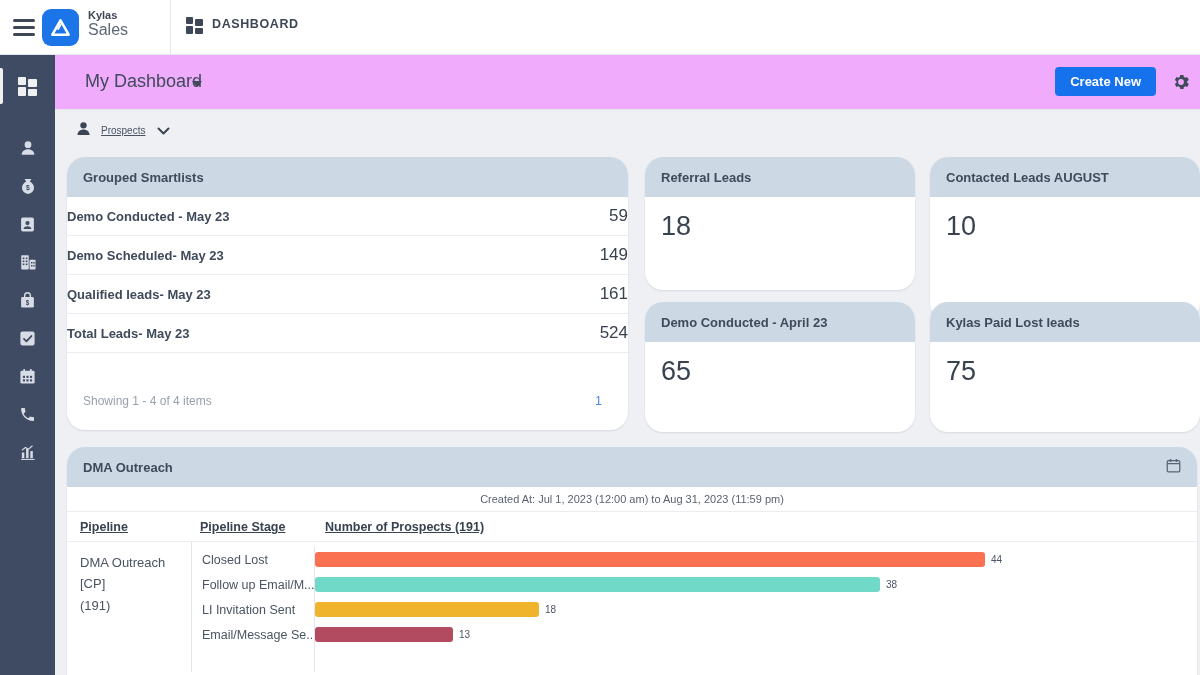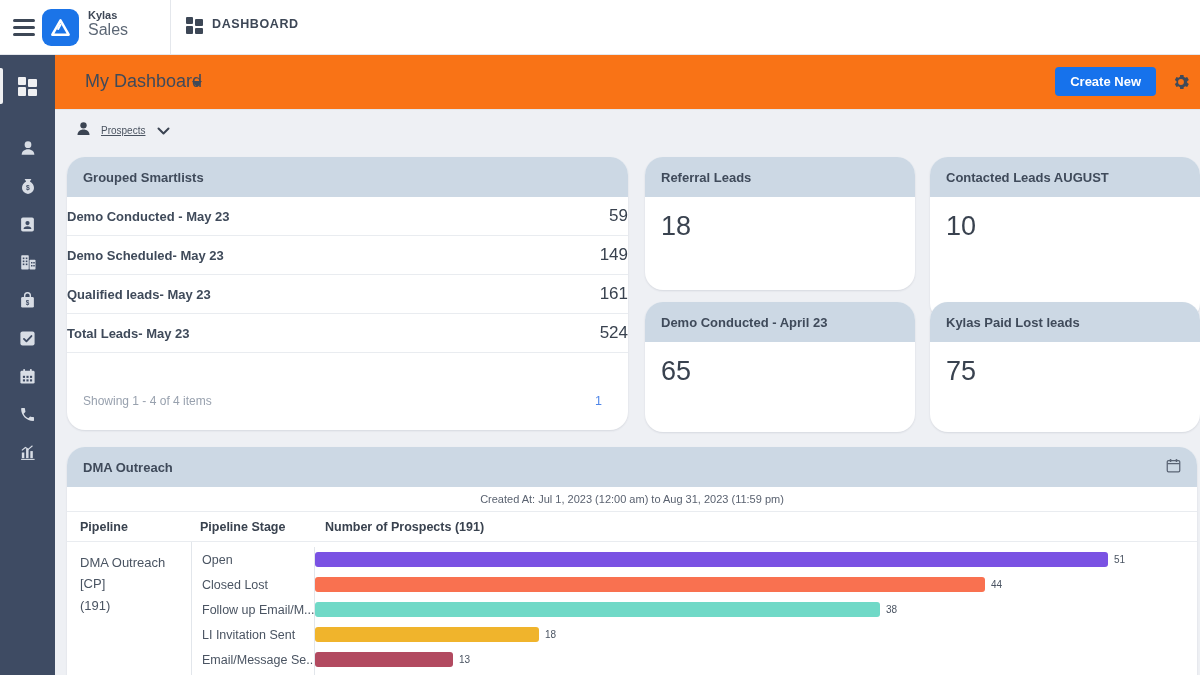--- a/index.html
+++ b/index.html
@@ -26,21 +26,21 @@
   .sidebar { position:absolute; left:0; top:55px; width:55px; height:620px; background:#3e4b63; z-index:4; }
   .side-item { position:relative; width:55px; height:38px; display:flex;
     align-items:center; justify-content:center; cursor:pointer; opacity:0.92; }
   .side-item.active { height:42px; margin-top:10px; margin-bottom:22px; }
   .side-item.active::before { content:""; position:absolute; left:0; top:3px; width:3px;
     height:36px; background:#ffffff; border-radius:0 2px 2px 0; }
   .side-item svg { display:block; }
 
   
   .main-header { position:absolute; left:55px; top:55px; width:1145px; height:55px;
-    border-bottom:1px solid #e2e5ea; background:#f97316; }
+    border-bottom:1px solid #e2e5ea; background:#f0abfc; }
   .page-title { position:absolute; left:30px; top:16px; font-size:18px; color:#3f4a5a; font-weight:500; }
   .title-caret { position:absolute; left:137px; top:26px; width:0; height:0;
     border-left:5px solid transparent; border-right:5px solid transparent; border-top:6px solid #3f4a5a; }
   .create-btn { position:absolute; right:44px; top:12px; height:29px; padding:0 15px;
     background:#1672ec; color:#ffffff; font-size:13px; font-weight:bold; border:none;
     border-radius:4px; cursor:pointer; font-family:"Liberation Sans",sans-serif; }
   .gear { position:absolute; right:9px; top:17px; cursor:pointer; }
 
   
   .prospects-row { position:absolute; left:75px; top:120px; display:flex; align-items:center; cursor:pointer; }
@@ -70,21 +70,21 @@
   .kpi-b { left:930px; top:157px; width:270px; height:164px; }
   .kpi-c { left:645px; top:302px; width:270px; height:130px; }
   .kpi-d { left:930px; top:302px; width:270px; height:130px; }
 
   
   .outreach { left:67px; top:447px; width:1130px; height:300px; }
   .outreach .card-header { justify-content:space-between; }
   .created-row { height:25px; display:flex; align-items:center; justify-content:center;
     font-size:11px; color:#5a6270; border-bottom:1px solid #e9ecf0; background:#fff; }
   .chart-cols { height:30px; position:relative; border-bottom:1px solid #e9ecf0; background:#fff; }
-  .chart-cols .col-h { position:absolute; top:8px; font-size:12.5px; font-weight:bold; color:#39424f; }
+  .chart-cols .col-h { position:absolute; top:8px; font-size:12.5px; font-weight:bold; color:#39424f;text-decoration:underline; }
   .col-h1 { left:13px; } .col-h2 { left:133px; } .col-h3 { left:258px; }
   .chart-body { display:flex; }
   .pipe-col { width:125px; border-right:1px solid #e2e6eb; padding:10px 0 0 13px;
     font-size:13px; color:#4a5462; line-height:1.65; }
   .stage-area { flex:1; padding-top:5px; }
   .stage-row { display:flex; align-items:center; height:25px; }
   .stage-label { width:123px; border-right:1px solid #e2e6eb; padding-left:10px;
     font-size:12.5px; color:#4a5462; white-space:nowrap; overflow:hidden; align-self:stretch;
     display:flex; align-items:center; }
   .bar-track { flex:1; display:flex; align-items:center; }
@@ -322,27 +322,20 @@
     <span class="col-h col-h3">Number of Prospects (191)</span>
   </div>
   <div class="chart-body">
     <div class="pipe-col">
       <div>DMA Outreach</div>
       <div>[CP]</div>
       <div>(191)</div>
     </div>
     <div class="stage-area">
       <div class="stage-row">
-        <div class="stage-label">Open</div>
-        <div class="bar-track">
-            <div class="bar" style="width: 793px; background: rgb(122, 82, 227);"></div>
-          <span class="bar-val">51</span>
-          </div>
-      </div>
-      <div class="stage-row">
         <div class="stage-label">Closed Lost</div>
         <div class="bar-track">
             <div class="bar" style="width: 670px; background: rgb(249, 113, 80);"></div>
           <span class="bar-val">44</span>
           </div>
       </div>
       <div class="stage-row">
         <div class="stage-label">Follow up Email/M...</div>
         <div class="bar-track">
             <div class="bar" style="width: 565px; background: rgb(112, 217, 199);"></div>

